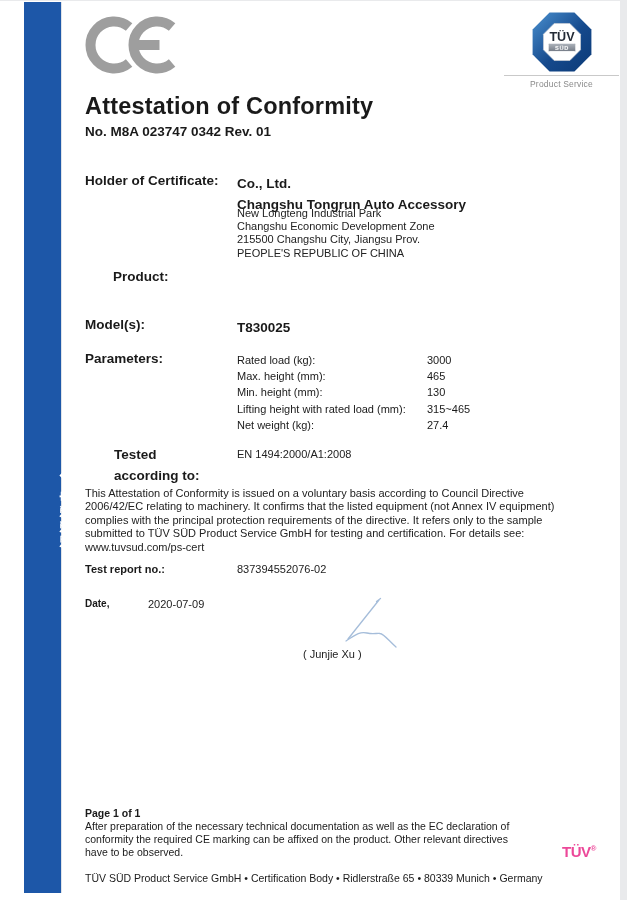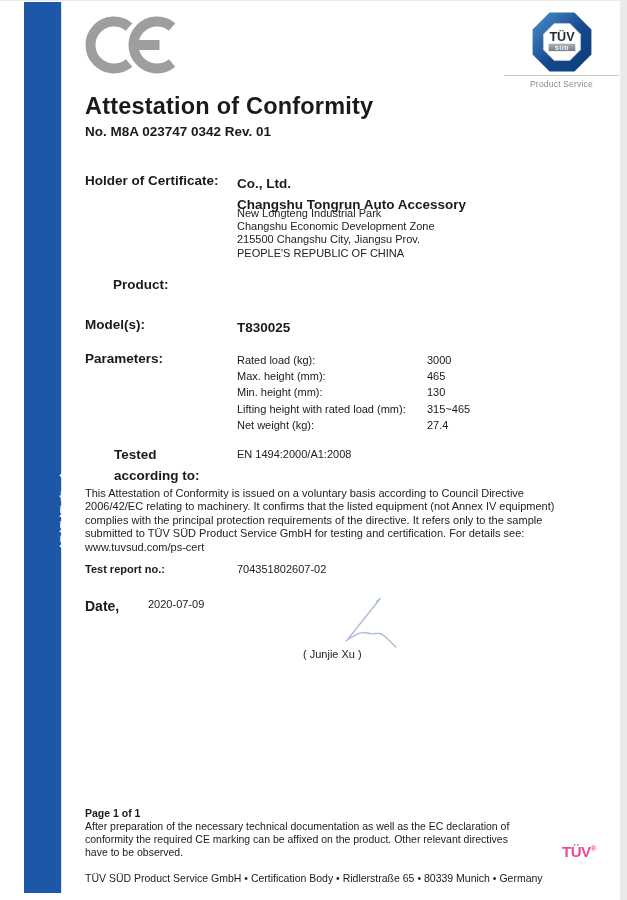--- a/index.html
+++ b/index.html
@@ -37,39 +37,39 @@
   .cert-no { left:85px; top:123px; font-size:13.5px; font-weight:bold; }
 
   .lbl { font-size:13.5px; font-weight:bold; white-space:nowrap; }
   .val-bold { font-size:13.5px; font-weight:bold; line-height:21px; white-space:nowrap; }
   .small { font-size:11px; line-height:13.2px; color:#222; white-space:nowrap; }
 
   .holder-label { left:85px; top:172px; }
   .holder-name { left:237px; top:172px; }
   .holder-address { left:237px; top:206px; }
 
-  .product-label { left:85px; top:276px;padding-left:28px; }
+  .product-label { left:85px; top:268px;padding-left:28px; }
   .product-values { left:237px; top:268px; }
 
   .model-label { left:85px; top:316px; }
   .model-value { left:237px; top:316px; }
 
   .params-label { left:85px; top:350px; }
   .params-rows { left:237px; top:351px; font-size:11px; }
   .param-row { line-height:16.2px; white-space:nowrap; }
   .param-name { display:inline-block; width:190px; }
 
   .tested-label { left:85px; top:444px; line-height:20.5px;margin-left:29px; }
   .tested-standard { left:237px; top:447px; }
 
   .statement { left:85px; top:486px; width:475px; font-size:11px; line-height:13.4px; white-space:pre-line; color:#222; }
 
   .report-label { left:85px; top:562px; font-size:11px; font-weight:bold; }
   .report-value { left:237px; top:562px; }
-  .date-label { left:85px; top:597px; font-size:14px; font-weight:bold; }
+  .date-label { left:85px; top:597px; font-size:10px; font-weight:bold; }
   .date-value { left:148px; top:597px; }
 
   .signature { left:328px; top:590px; }
   .signer { left:303px; top:647px; }
 
   .footer-page { left:85px; top:806px; font-size:10.5px; line-height:13px;font-weight:bold; }
   .footer-note { left:85px; top:819px; width:470px; font-size:10.5px; line-height:13px; white-space:pre-line; }
   .footer-company { left:85px; top:871px; font-size:10.5px; white-space:nowrap; }
 
   .tuv-watermark { left:562px; top:842px; font-size:15px; font-weight:bold; color:#ec4899; letter-spacing:-0.5px; }
@@ -160,21 +160,21 @@
   </div>
   <div class="abs small tested-standard">EN 1494:2000/A1:2008</div>
 
   <div class="abs statement">This Attestation of Conformity is issued on a voluntary basis according to Council Directive
 2006/42/EC relating to machinery. It confirms that the listed equipment (not Annex IV equipment)
 complies with the principal protection requirements of the directive. It refers only to the sample
 submitted to TÜV SÜD Product Service GmbH for testing and certification. For details see:
 www.tuvsud.com/ps-cert</div>
 
   <div class="abs report-label">Test report no.:</div>
-  <div class="abs small report-value">704351802607-02</div>
+  <div class="abs small report-value">837394552076-02</div>
   <div class="abs date-label">Date,</div>
   <div class="abs small date-value">2020-07-09</div>
 
   <svg class="abs signature" width="84" height="64" viewBox="0 0 84 64">
     <path d="M 20 48 L 51 9 M 48.5 10.5 L 52.5 7.5" fill="none" stroke="#a5bdda" stroke-width="1.3" stroke-linecap="round"></path>
     <path d="M 18 50 C 26 45 31 40 39 42 C 45 43.5 49 42 52 42.5 C 56 43 61 50 68 56" fill="none" stroke="#a5bdda" stroke-width="1.3" stroke-linecap="round"></path>
   </svg>
   <div class="abs small signer">( Junjie Xu )</div>
 
   <div class="abs footer-page">Page 1 of 1</div>

